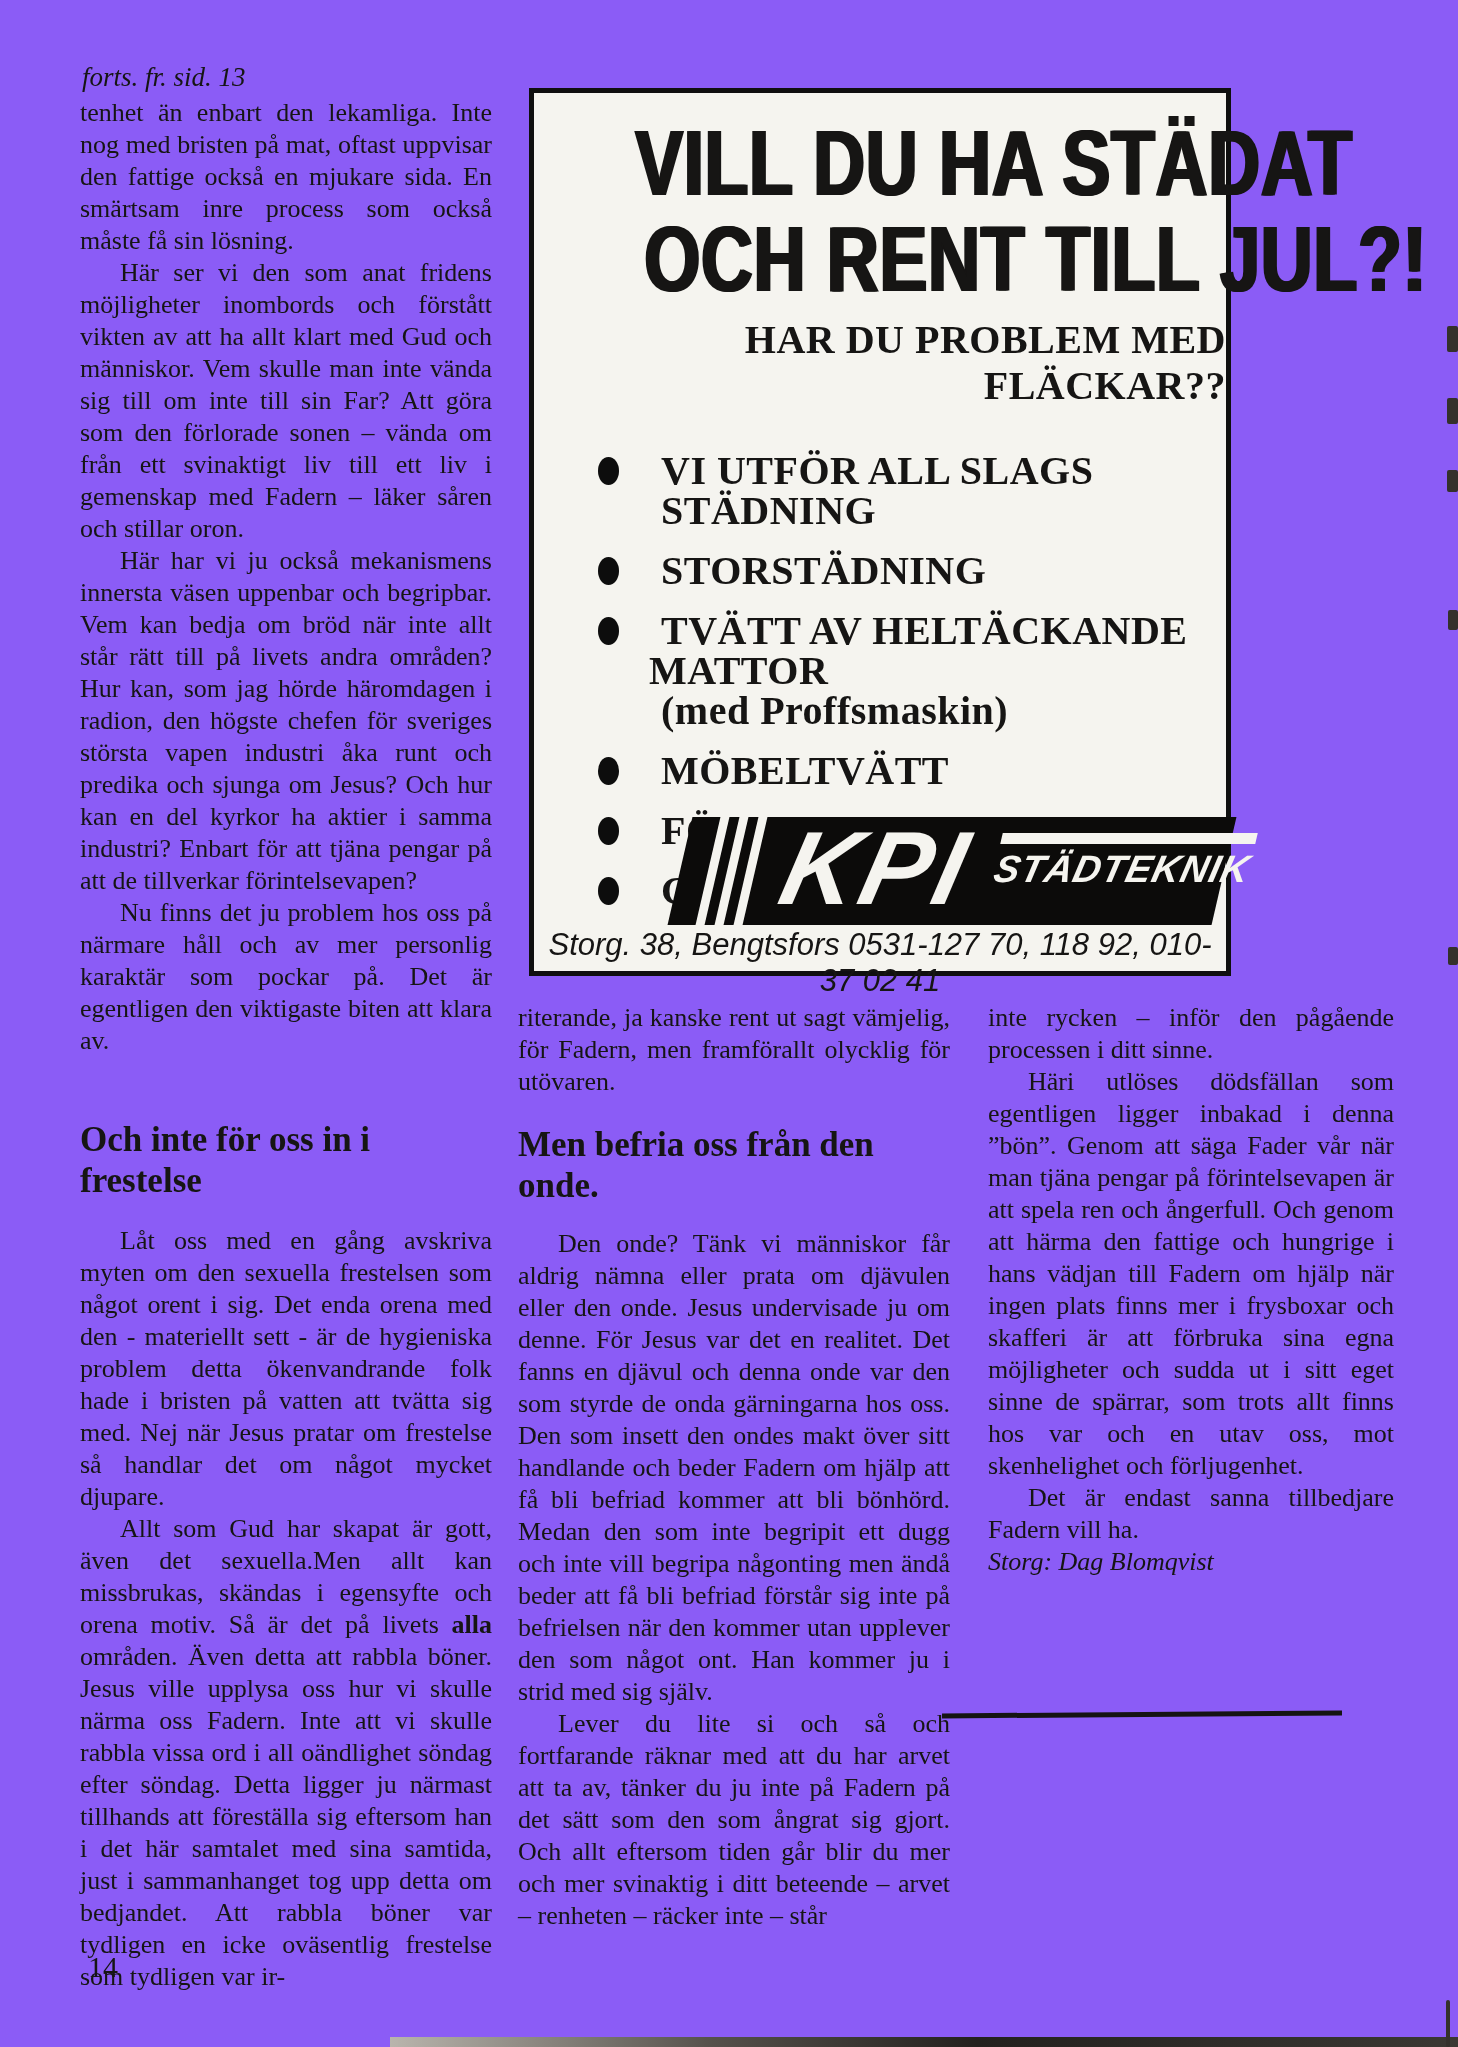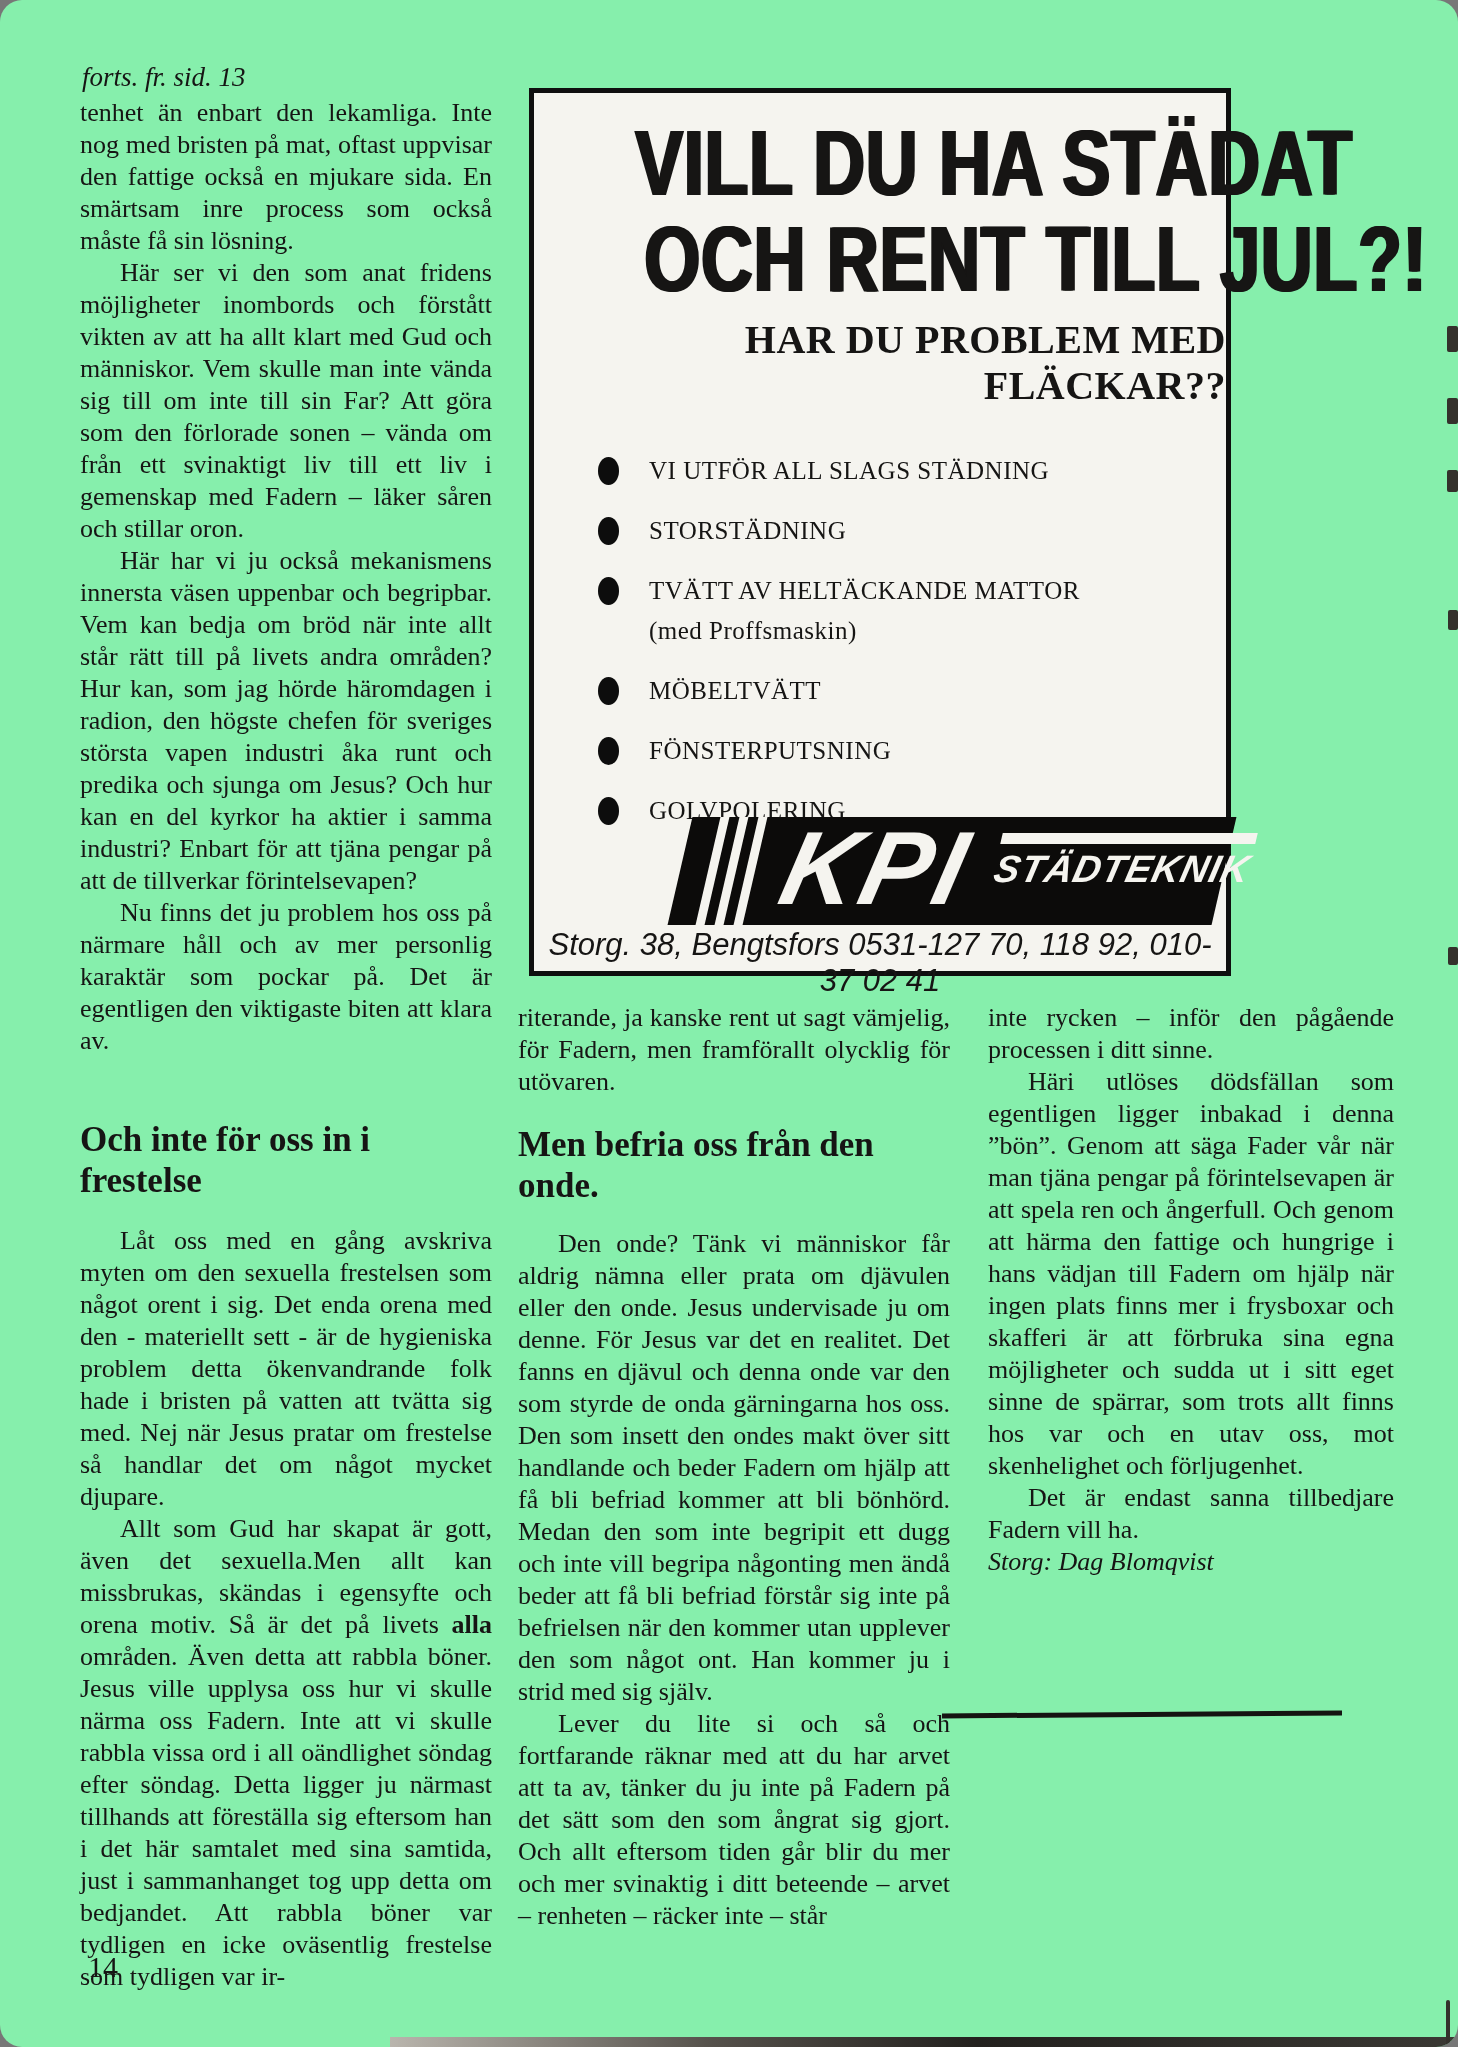--- a/index.html
+++ b/index.html
@@ -1,20 +1,19 @@
 <!DOCTYPE html>
 <html><head>
 <meta charset="utf-8">
 <style>
   html,body{margin:0;padding:0;background:#777;}
   .page{
     position:relative;width:1458px;height:2047px;margin:0 auto;
-    background:#86efac;overflow:hidden;color:#161514;
+    background:#8b5cf6;overflow:hidden;color:#161514;
     font-family:"Liberation Serif",serif;
-    border-radius:22px;
   }
   
   .col{position:absolute;}
   .col p{margin:0;font-size:26px;line-height:32px;text-align:justify;text-indent:40px;}
   .col p.ni{text-indent:0;}
   .col h2{font-size:35px;line-height:41px;font-weight:700;margin:62px 0 24px 0;}
   .col-left{left:80px;top:60px;width:412px;}
   .col-mid{left:518px;top:1002px;width:432px;}
   .col-mid h2{margin:26px 0 22px 0;}
   .col-right{left:988px;top:1002px;width:406px;}
@@ -35,21 +34,21 @@
     transform:scaleX(0.78);transform-origin:50% 50%;
     text-shadow:2px 0 0 currentColor,-2px 0 0 currentColor;
   }
   .ad-sub{
     text-align:right;font-weight:700;font-size:40px;line-height:46px;
     margin-top:10px;letter-spacing:0.5px;
   }
   .ad-bullets{list-style:none;margin:42px 0 0 0;padding:0 0 0 64px;}
   .ad-bullets li{display:flex;align-items:flex-start;margin-bottom:20px;}
   .dot{flex:0 0 auto;width:21px;height:28px;border-radius:50%;background:#0d0d0d;margin:6px 30px 0 0;}
-  .bl,.bsub{font-weight:400;font-size:25px;line-height:40px;letter-spacing:0.5px;}
+  .bl,.bsub{font-weight:700;font-size:40px;line-height:40px;letter-spacing:0.5px;margin-left:12px;}
   
   .logo{position:absolute;left:146px;top:724px;width:544px;height:108px;}
   .logo-skew{
     position:absolute;left:0;top:0;right:0;bottom:0;background:#0c0b0a;
     transform:skewX(-13deg);display:flex;align-items:center;
   }
   .stripes{display:flex;gap:10px;height:100%;margin-left:28px;}
   .stripes i{display:block;width:9px;height:100%;background:#f5f4ef;}
   .kpi{
     color:#f5f4ef;font-family:"Liberation Sans",sans-serif;font-weight:700;font-style:italic;

